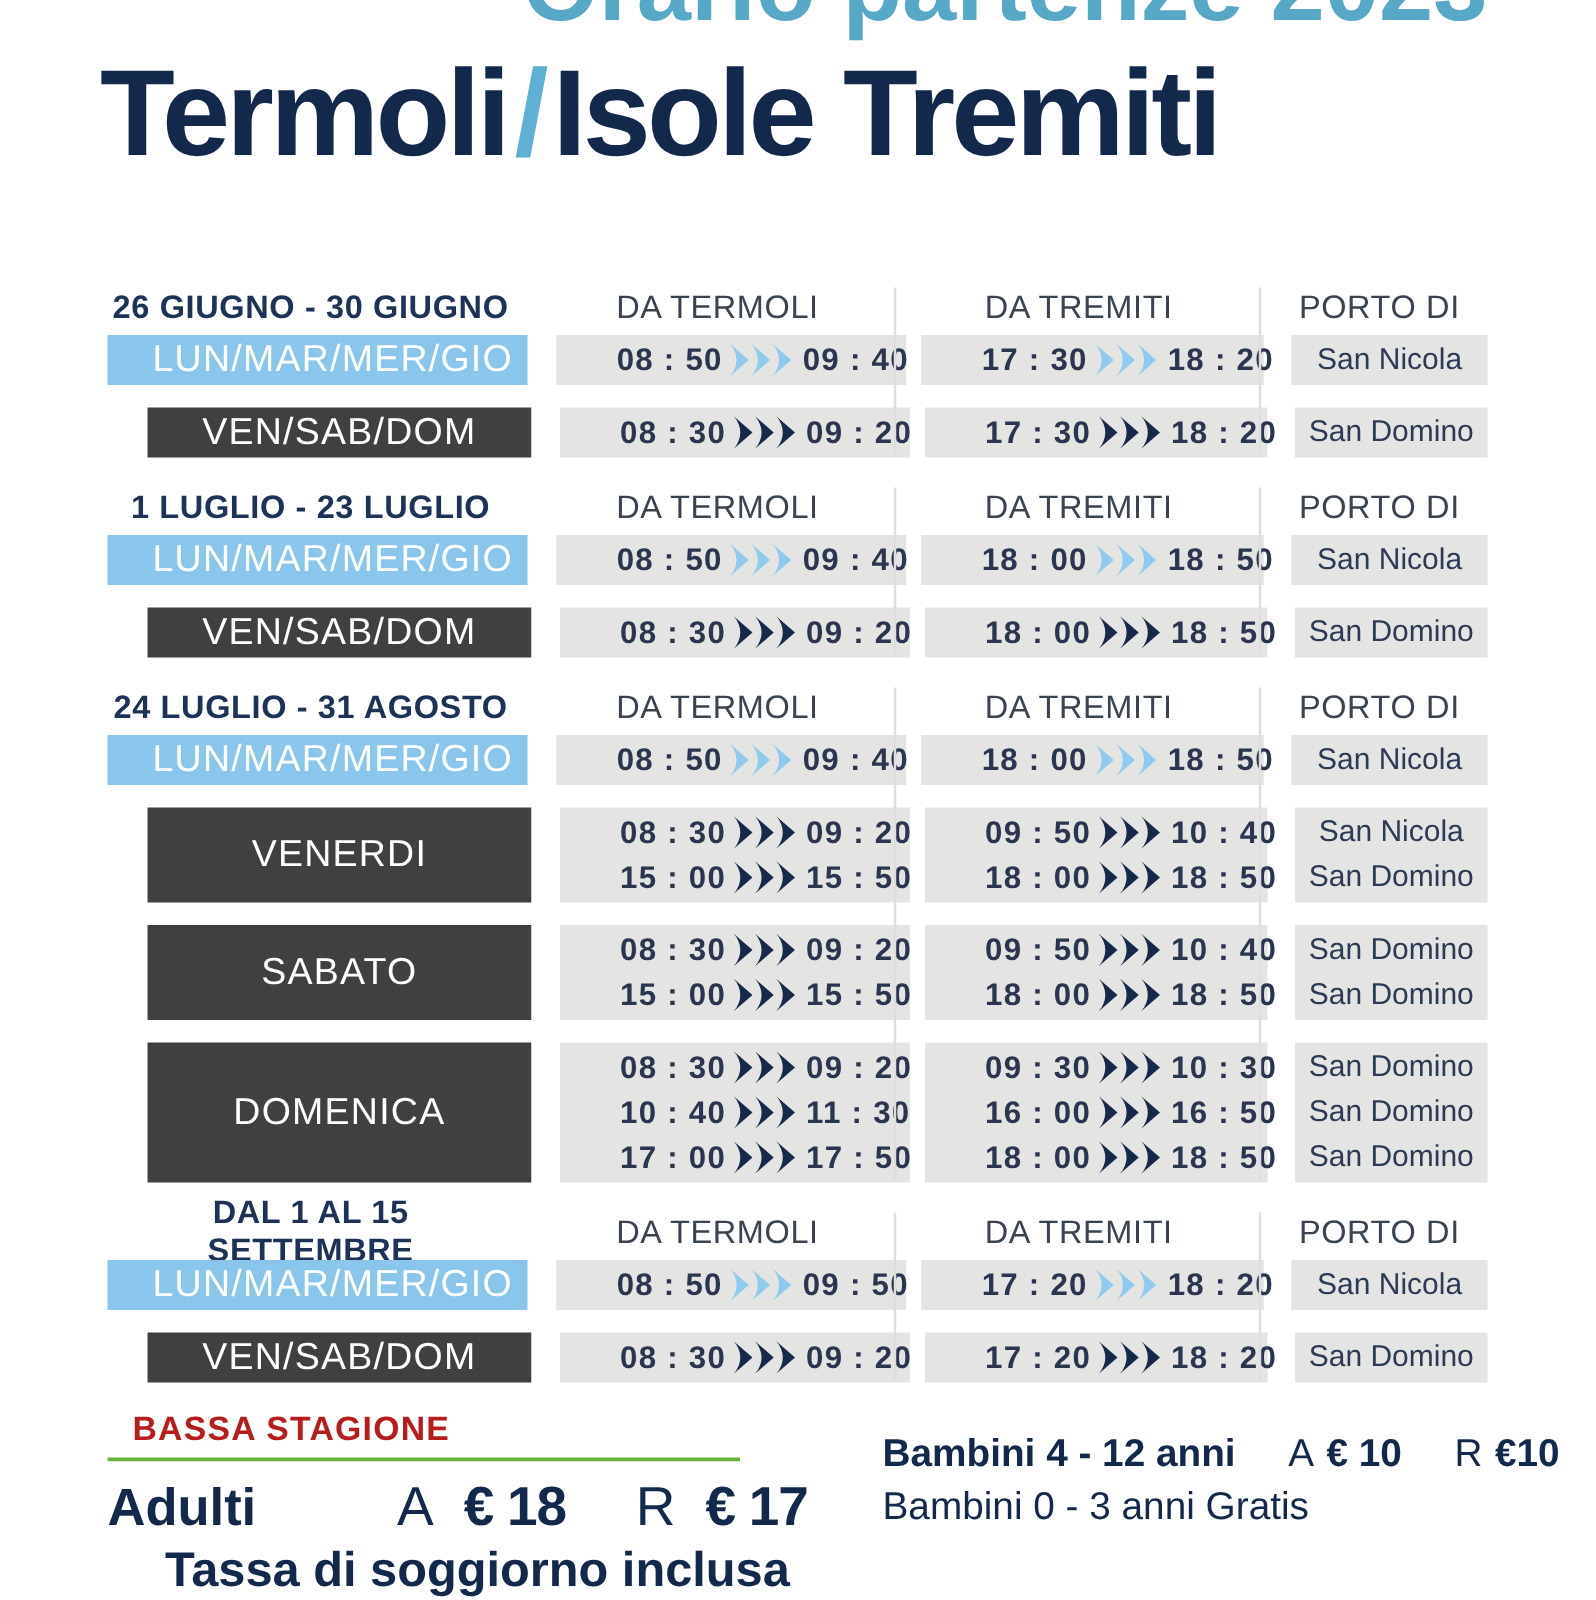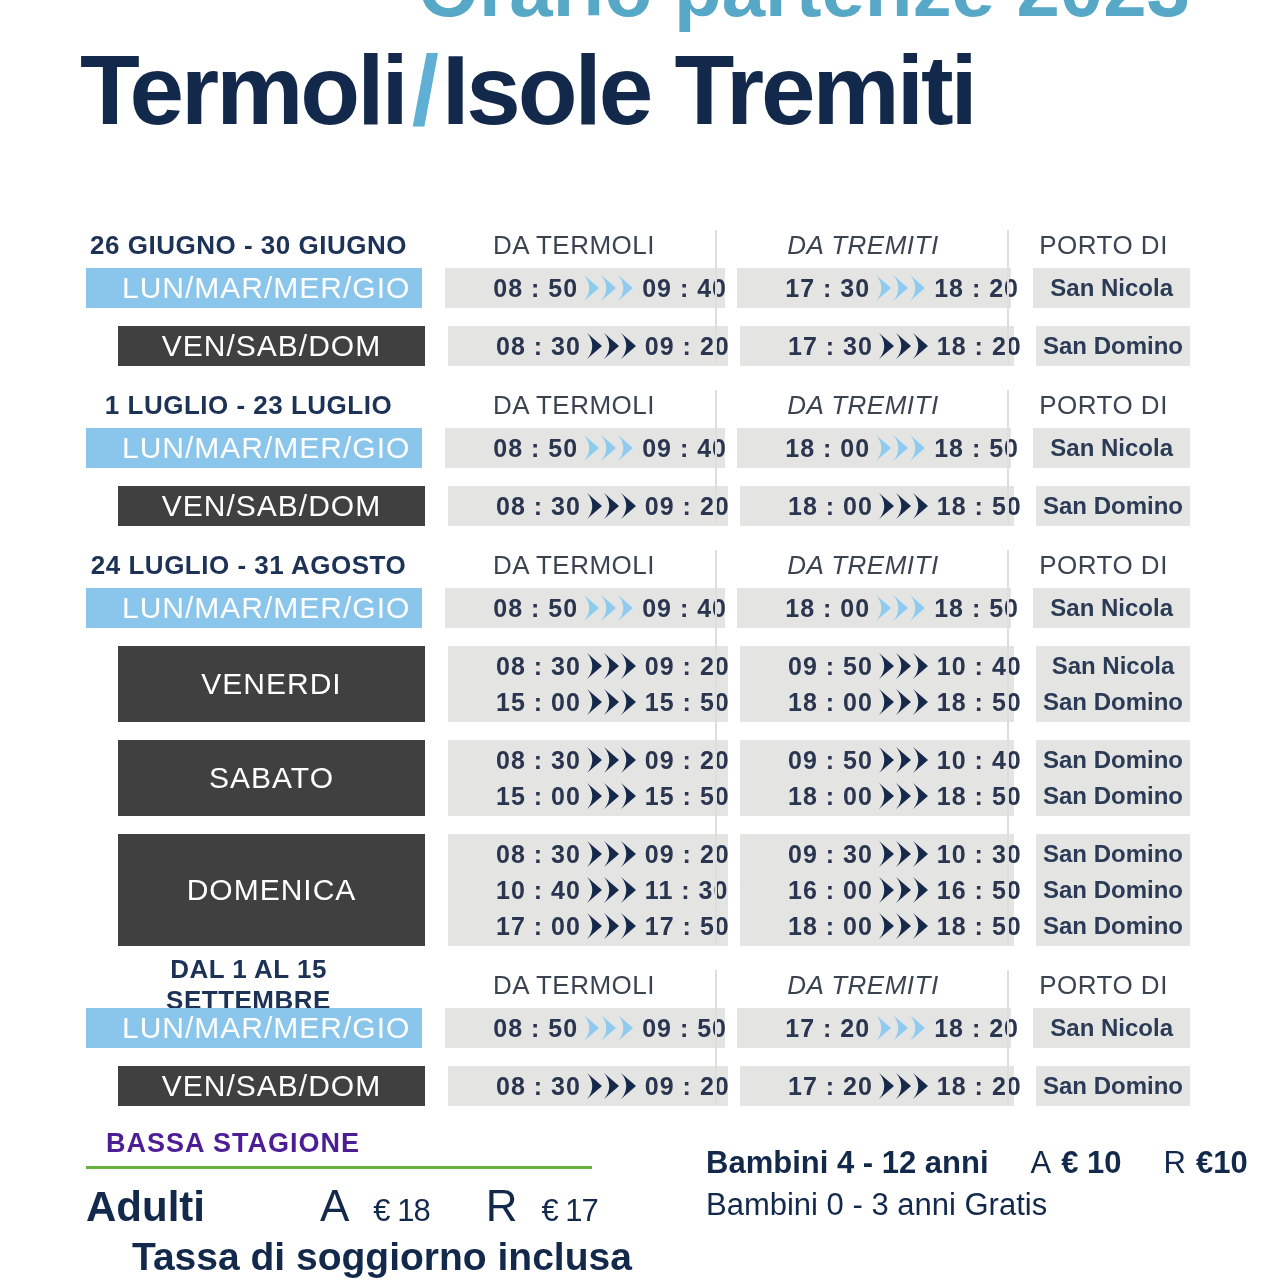--- a/index.html
+++ b/index.html
@@ -20,51 +20,51 @@
   .timetable{position:absolute;top:228px;left:86px;width:1104px;}
   .section{position:relative;margin-bottom:22px;}
   .vline{position:absolute;top:2px;bottom:2px;width:2px;background:#DEDEDE;}
   .v1{left:629px;} .v2{left:921px;}
 
   .hrow{display:flex;align-items:center;height:34px;margin-bottom:6px;}
   .sec-title{width:325px;text-align:center;font-size:26px;font-weight:bold;
              color:#1D3257;letter-spacing:0.5px;}
   .col-h{text-align:center;font-size:26px;color:#3A4450;letter-spacing:0.5px;}
   .c-termoli{width:280px;margin-left:23px;}
-  .c-tremiti{width:274px;margin-left:12px;font-style:italic;}
+  .c-tremiti{width:274px;margin-left:12px;}
   .c-porto{width:163px;margin-left:22px;}
 
   .srow{display:flex;align-items:stretch;margin-bottom:18px;}
   .srow:last-child{margin-bottom:0;}
   .daybar{width:325px;display:flex;align-items:center;justify-content:center;
           color:#ffffff;font-size:30px;letter-spacing:1px;white-space:nowrap;}
   .daybar.light{background:#8AC6EB;padding-left:24px;}
   .daybar.dark{background:#404040;margin-left:32px;}
 
   .timebox{background:#E4E4E3;display:flex;flex-direction:column;justify-content:center;
            padding:2px 16px;box-sizing:border-box;}
   .t-termoli{width:280px;margin-left:23px;}
   .t-tremiti{width:274px;margin-left:12px;}
   .tline{display:flex;align-items:center;justify-content:space-between;height:36px;margin-left:32px;}
   .tline span{font-size:25px;font-weight:bold;color:#2A3550;letter-spacing:1px;white-space:nowrap;}
   .chev{flex:0 0 auto;margin:0 6px;}
   .chev .c-l{fill:#8FCBEE;} .chev .c-d{fill:#16294A;}
 
   .portbox{width:163px;margin-left:22px;background:#E4E4E3;display:flex;flex-direction:column;
            justify-content:center;padding:2px 0;box-sizing:border-box;}
-  .pline{height:36px;line-height:36px;text-align:center;font-size:24px;color:#2B3B55;font-weight:bold;}
+  .pline{height:36px;line-height:36px;text-align:center;font-size:24px;color:#2B3B55;}
 
   
   .bassa{position:absolute;left:86px;top:1128px;width:560px;}
-  .bassa-title{color:#4c1d95;font-size:27px;font-weight:bold;letter-spacing:1px;padding-left:20px;}
+  .bassa-title{color:#b91c1c;font-size:27px;font-weight:bold;letter-spacing:1px;padding-left:20px;}
   .bassa-line{width:506px;height:3px;background:#67B33C;margin-top:7px;}
   .adulti-row{margin-top:12px;display:flex;align-items:baseline;color:#13294B;white-space:nowrap;}
   .adulti-label{font-size:42px;font-weight:bold;width:178px;}
   .fare-code{font-size:44px;font-weight:normal;margin-left:56px;}
-  .fare-price{font-size:31px;font-weight:normal;margin-left:24px;letter-spacing:-1px;}
+  .fare-price{font-size:44px;font-weight:bold;margin-left:24px;letter-spacing:-1px;}
   .tassa{font-size:39px;font-weight:bold;color:#13294B;margin-top:4px;margin-left:46px;}
 
   .bambini{position:absolute;left:706px;top:1142px;color:#13294B;white-space:nowrap;}
   .bam-row{display:flex;align-items:baseline;font-size:31px;font-weight:bold;line-height:42px;}
   .bam-code{font-weight:normal;margin-left:42px;}
   .bam-price{font-weight:bold;margin-left:10px;}
   .bam-line2{font-size:31px;font-weight:normal;line-height:42px;}
 </style>
 </head>
 <body>

